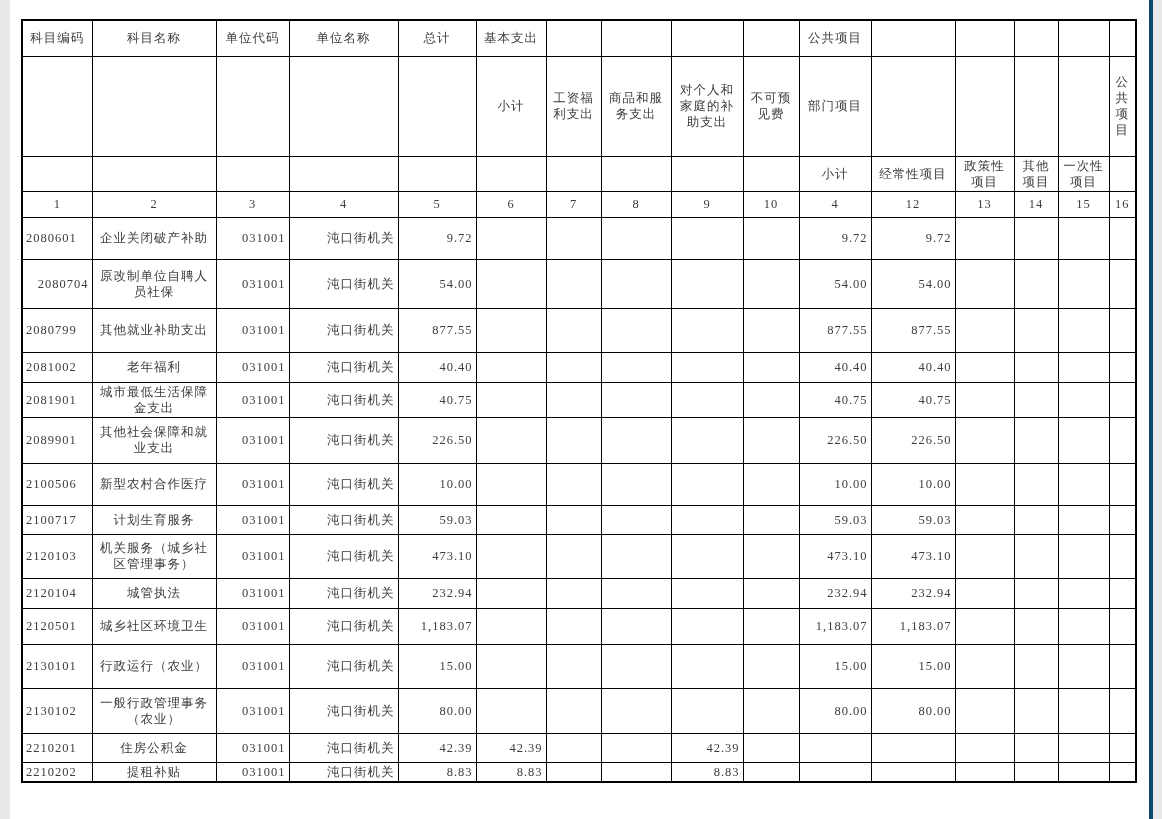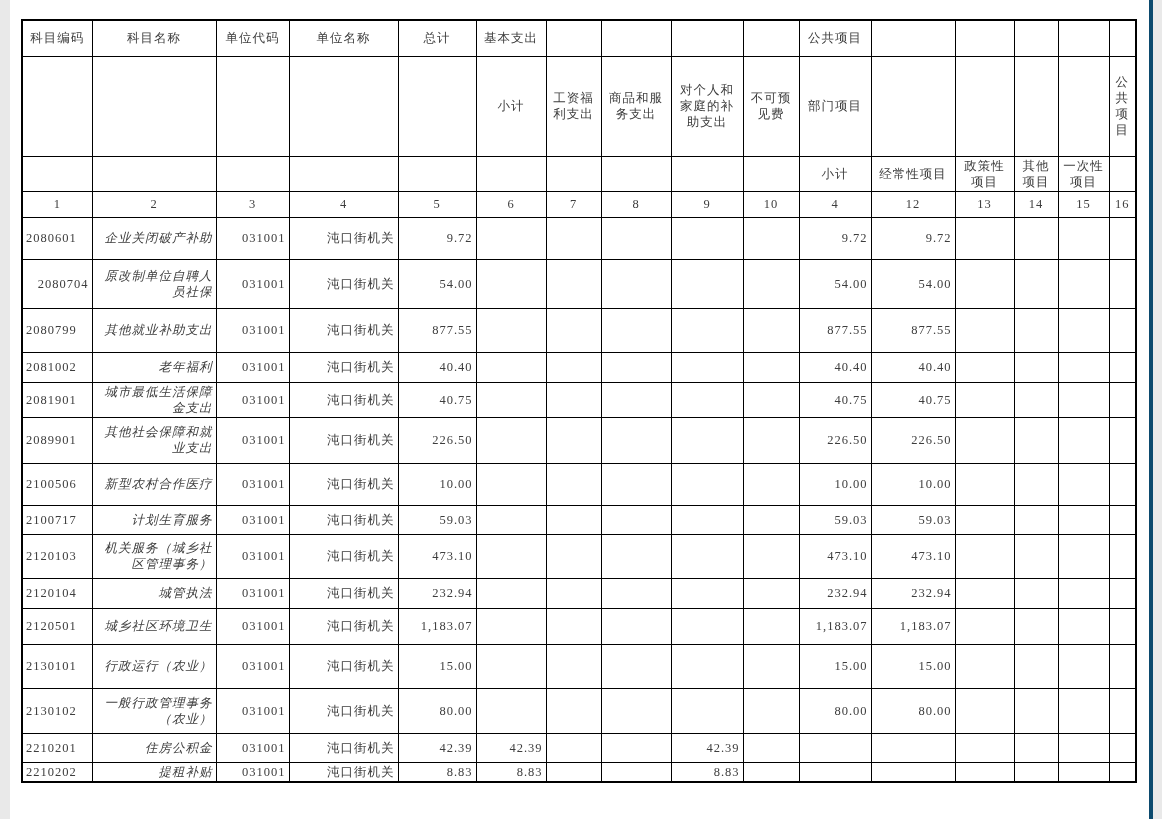--- a/index.html
+++ b/index.html
@@ -33,21 +33,21 @@
     line-height: 1.28;
     vertical-align: middle;
     overflow: hidden;
     white-space: pre-line;
     letter-spacing: 1px;
   }
   td.hc { text-align: center; }
   td.nc { text-align: center; font-size: 12px; letter-spacing: 0; }
   td.c-code  { text-align: left; letter-spacing: 1.5px; }
   td.c-code.right { text-align: right; }
-  td.c-name  { text-align: right; font-style: italic; }
+  td.c-name  { text-align: center; }
   td.c-num   { text-align: right; letter-spacing: 1.5px; }
 </style>
 </head>
 <body>
 
 <div class="canvas">
   <div class="page">
     <table class="budget-table">
       <colgroup id="colgroup">
           <col style="width: 70px;">

